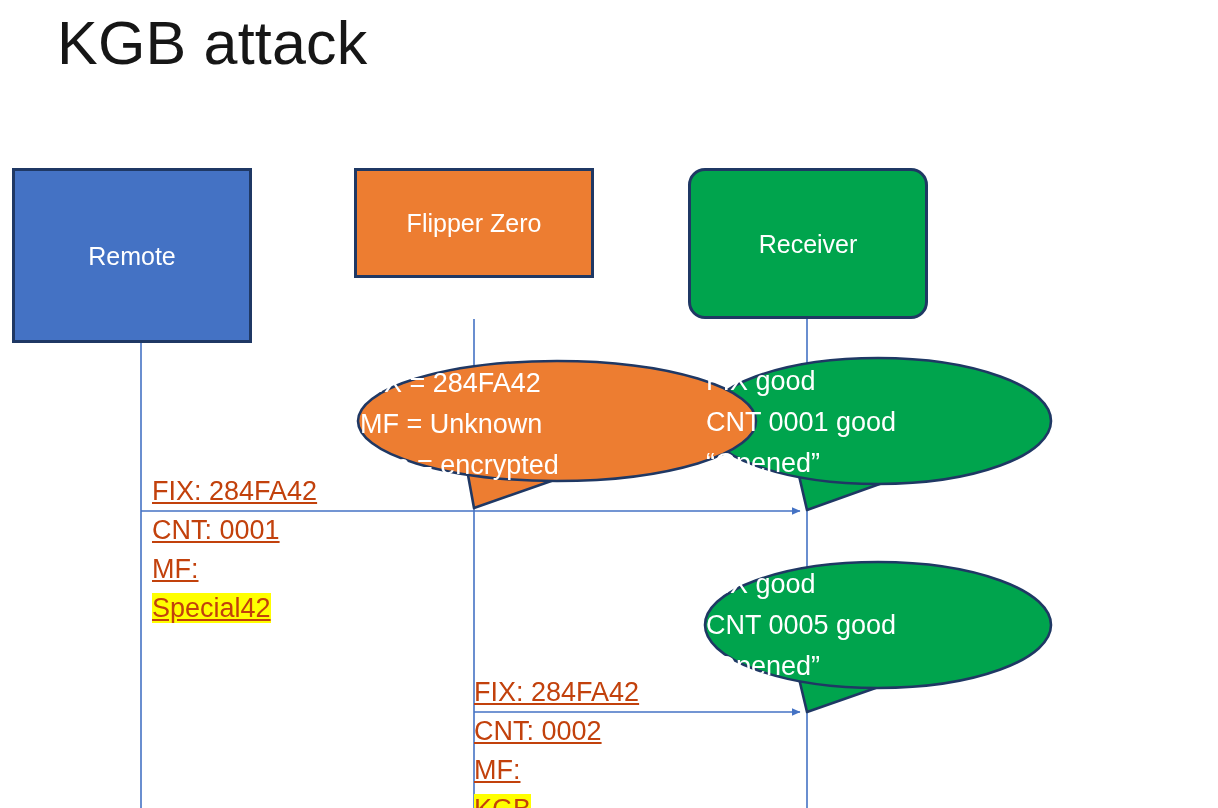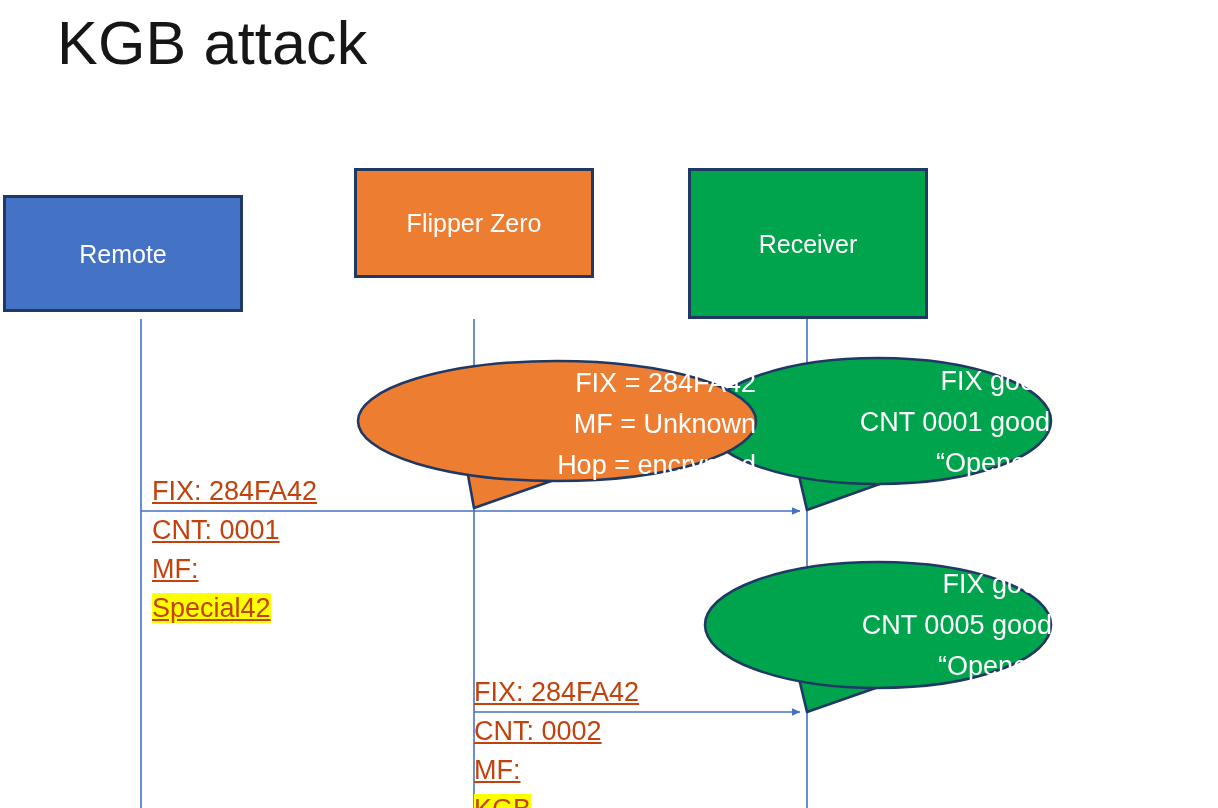--- a/index.html
+++ b/index.html
@@ -53,31 +53,31 @@
     justify-content: center;
   }
   .actor-label {
     color: #ffffff;
     font-size: 25px;
     font-weight: 400;
     line-height: 1.2;
     text-align: center;
     white-space: nowrap;
   }
-  #actor-remote  { left: 3px;  top: 168px; width: 240px; height: 117px; margin-top: 27px; }
+  #actor-remote  { left: 12px;  top: 168px; width: 240px; height: 175px; }
   #actor-flipper { left: 354px; top: 168px; width: 240px; height: 110px; }
   #actor-receiver{ left: 688px; top: 168px; width: 240px; height: 151px; }
 
   
   .callout-text {
     position: absolute;
     color: #ffffff;
     font-size: 27px;
     line-height: 41px;
-    text-align: right;
+    text-align: left;
     white-space: nowrap;
     pointer-events: none;
   }
   .callout-text span { display: block; }
 
   #callout-flipper-text   { left: 360px; top: 363px; width: 396px; }
   #callout-recv1-text     { left: 706px; top: 361px; width: 344px; }
   #callout-recv2-text     { left: 706px; top: 564px; width: 346px; }
 
   
@@ -149,21 +149,21 @@
   </svg>
 
   <div class="actor-box" id="actor-remote" style="background:#4472C4;">
     <div class="actor-label">Remote</div>
   </div>
 
   <div class="actor-box" id="actor-flipper" style="background:#ED7D31;">
     <div class="actor-label">Flipper Zero</div>
   </div>
 
-  <div class="actor-box" id="actor-receiver" style="background:#00A44D;">
+  <div class="actor-box" id="actor-receiver" style="background:#00A44D;border-radius:17px;">
     <div class="actor-label">Receiver</div>
   </div>
 
   <div class="callout-text" id="callout-recv1-text">
     <span>FIX good</span>
     <span>CNT 0001 good</span>
     <span>“Opened”</span>
   </div>
 
   <div class="callout-text" id="callout-flipper-text">

